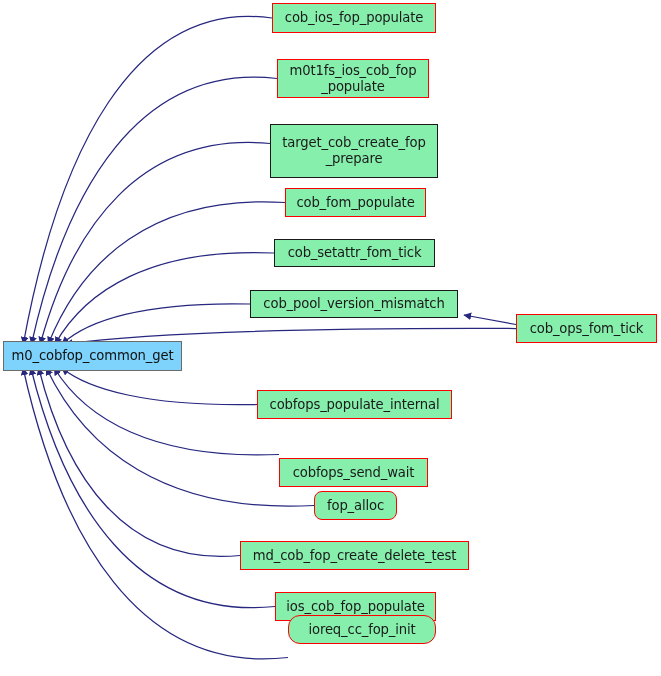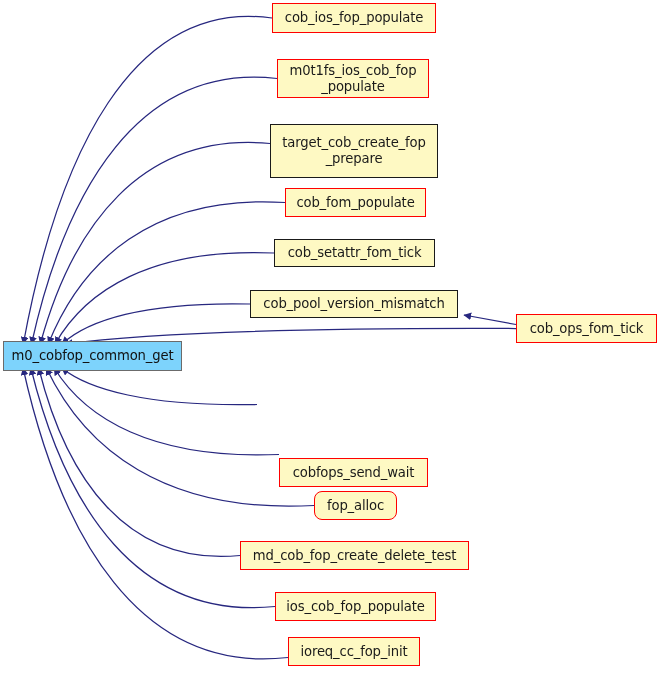--- a/index.html
+++ b/index.html
@@ -1,20 +1,20 @@
 <!DOCTYPE html>
 <html><head>
 <meta charset="utf-8">
 <style>
   html,body{margin:0;padding:0;background:#ffffff;}
   body{font-family:"DejaVu Sans","Liberation Sans",sans-serif;}
   #graph{position:relative;width:661px;height:676px;background:#ffffff;overflow:hidden;}
   #edges{position:absolute;left:0;top:0;width:661px;height:676px;}
   .node{position:absolute;box-sizing:border-box;display:flex;align-items:center;
-        justify-content:center;text-align:center;background:#fef9c3;
+        justify-content:center;text-align:center;background:#86efac;
         font-size:13.2px;color:#1a1a1a;line-height:1.18;letter-spacing:-0.15px;}
   .node.red{border:1.6px solid #ff0000;}
   .node.black{border:1.4px solid #1a1a1a;}
   .node.center{background:#7dd3fc;border:1.4px solid #6b6b6b;color:#111111;}
   .node span{display:block;white-space:pre-line;padding:0 6px;}
 </style>
 </head>
 <body>
 
 <div id="graph">
@@ -58,28 +58,31 @@
     </div>
     <div class="node black" style="left: 274px; top: 239px; width: 161px; height: 28px;">
       <span>cob_setattr_fom_tick</span>
     </div>
     <div class="node black" style="left: 250px; top: 290px; width: 208px; height: 28px;">
       <span>cob_pool_version_mismatch</span>
     </div>
     <div class="node red" style="left: 516px; top: 314px; width: 141px; height: 29px;">
       <span>cob_ops_fom_tick</span>
     </div>
+    <div class="node red" style="left: 257px; top: 390px; width: 195px; height: 29px;">
+      <span>cobfops_populate_internal</span>
+    </div>
     <div class="node red" style="left: 279px; top: 440px; width: 149px; height: 29px; margin-top: 18px;">
       <span>cobfops_send_wait</span>
     </div>
     <div class="node red" style="left: 314px; top: 491px; width: 83px; height: 29px; border-radius: 8px;">
       <span>fop_alloc</span>
     </div>
     <div class="node red" style="left: 240px; top: 541px; width: 229px; height: 29px;">
       <span>md_cob_fop_create_delete_test</span>
     </div>
     <div class="node red" style="left: 275px; top: 592px; width: 161px; height: 29px;">
       <span>ios_cob_fop_populate</span>
     </div>
-    <div class="node red" style="left: 288px; top: 637px; width: 132px; height: 29px;">
+    <div class="node red" style="left: 288px; top: 615px; width: 148px; height: 29px; border-radius: 12px;">
       <span>ioreq_cc_fop_init</span>
     </div>
   </div>
 
 </body></html>

